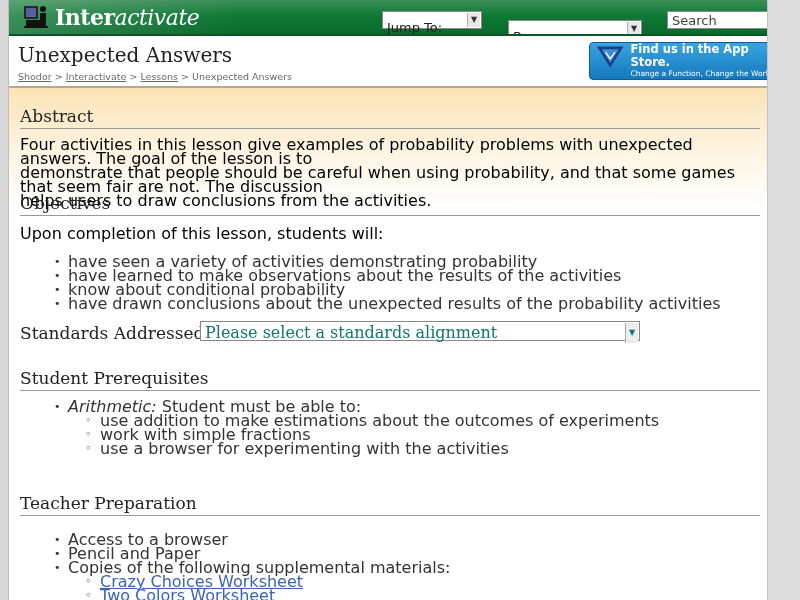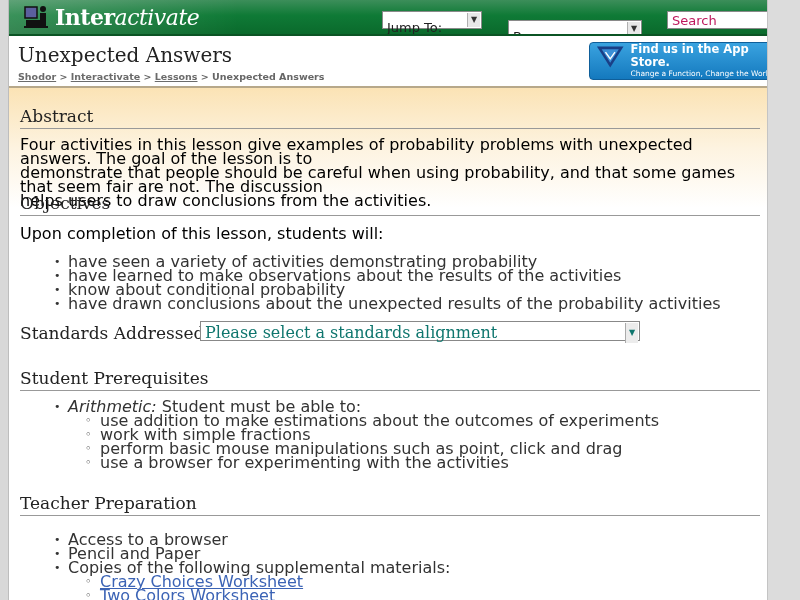--- a/index.html
+++ b/index.html
@@ -46,30 +46,30 @@
       box-sizing: border-box; padding: 8px 4px; line-height: 16px;
     }
     .sel .arrow {
       position: absolute; right: 1px; top: 1px; width: 12px; height: 14px;
       background: #e8e8e8; border-left: 1px solid #b0b0b0;
       font-size: 8px; line-height: 14px; text-align: center; color: #333;
     }
     .search {
       position: absolute; top: 11px; left: 658px; width: 120px; height: 18px;
       background: #fff; border: 1px solid #8a8a8a; box-sizing: border-box;
-      font-size: 13px; color: #be185d; padding: 0 4px; line-height: 17px;
+      font-size: 13px; color: #404040; padding: 0 4px; line-height: 17px;
     }
     
     .title {
       position: absolute; left: 9px; top: 43px;
       font-family: "DejaVu Serif", serif; font-size: 20px; color: #222;
     }
     .breadcrumb {
       position: absolute; left: 9px; top: 71px; font-size: 9.5px; color: #666;
-      font-weight: bold;
+      font-weight: normal;
     }
     .breadcrumb a { color: #6b6b6b; text-decoration: underline; }
     .appstore {
       position: absolute; left: 580px; top: 42px; width: 196px; height: 38px;
       border-radius: 4px;
       background: linear-gradient(180deg, #3aa3e0 0%, #1479be 100%);
       border: 1px solid #0f5f9a; box-sizing: border-box;
       display: flex; align-items: flex-start; color: #fff;
     }
     .appstore .app-icon { width: 30px; height: 26px; margin: 0 6px 0 6px; }
@@ -188,21 +188,20 @@
       <div class="std-select" style="top:233px;">
         <span>Please select a standards alignment</span>
         <span class="arrow">▼</span>
       </div>
 
       <h2 style="top:280px;">Student Prerequisites</h2>
       <ul class="p-block" style="top:308px;">
         <li class="b"><em>Arithmetic:</em><span> Student must be able to:</span></li>
         <li class="c">use addition to make estimations about the outcomes of experiments</li>
         <li class="c">work with simple fractions</li>
-        <li class="c">perform basic mouse manipulations such as point, click and drag</li>
         <li class="c">use a browser for experimenting with the activities</li>
       </ul>
 
       <h2 style="top:405px;">Teacher Preparation</h2>
       <ul class="p-block" style="top:441px;">
         <li class="b">Access to a browser</li>
         <li class="b">Pencil and Paper</li>
         <li class="b">Copies of the following supplemental materials:</li>
         <li class="c"><a class="lnk">Crazy Choices Worksheet</a></li>
         <li class="c"><a class="lnk">Two Colors Worksheet</a></li>

